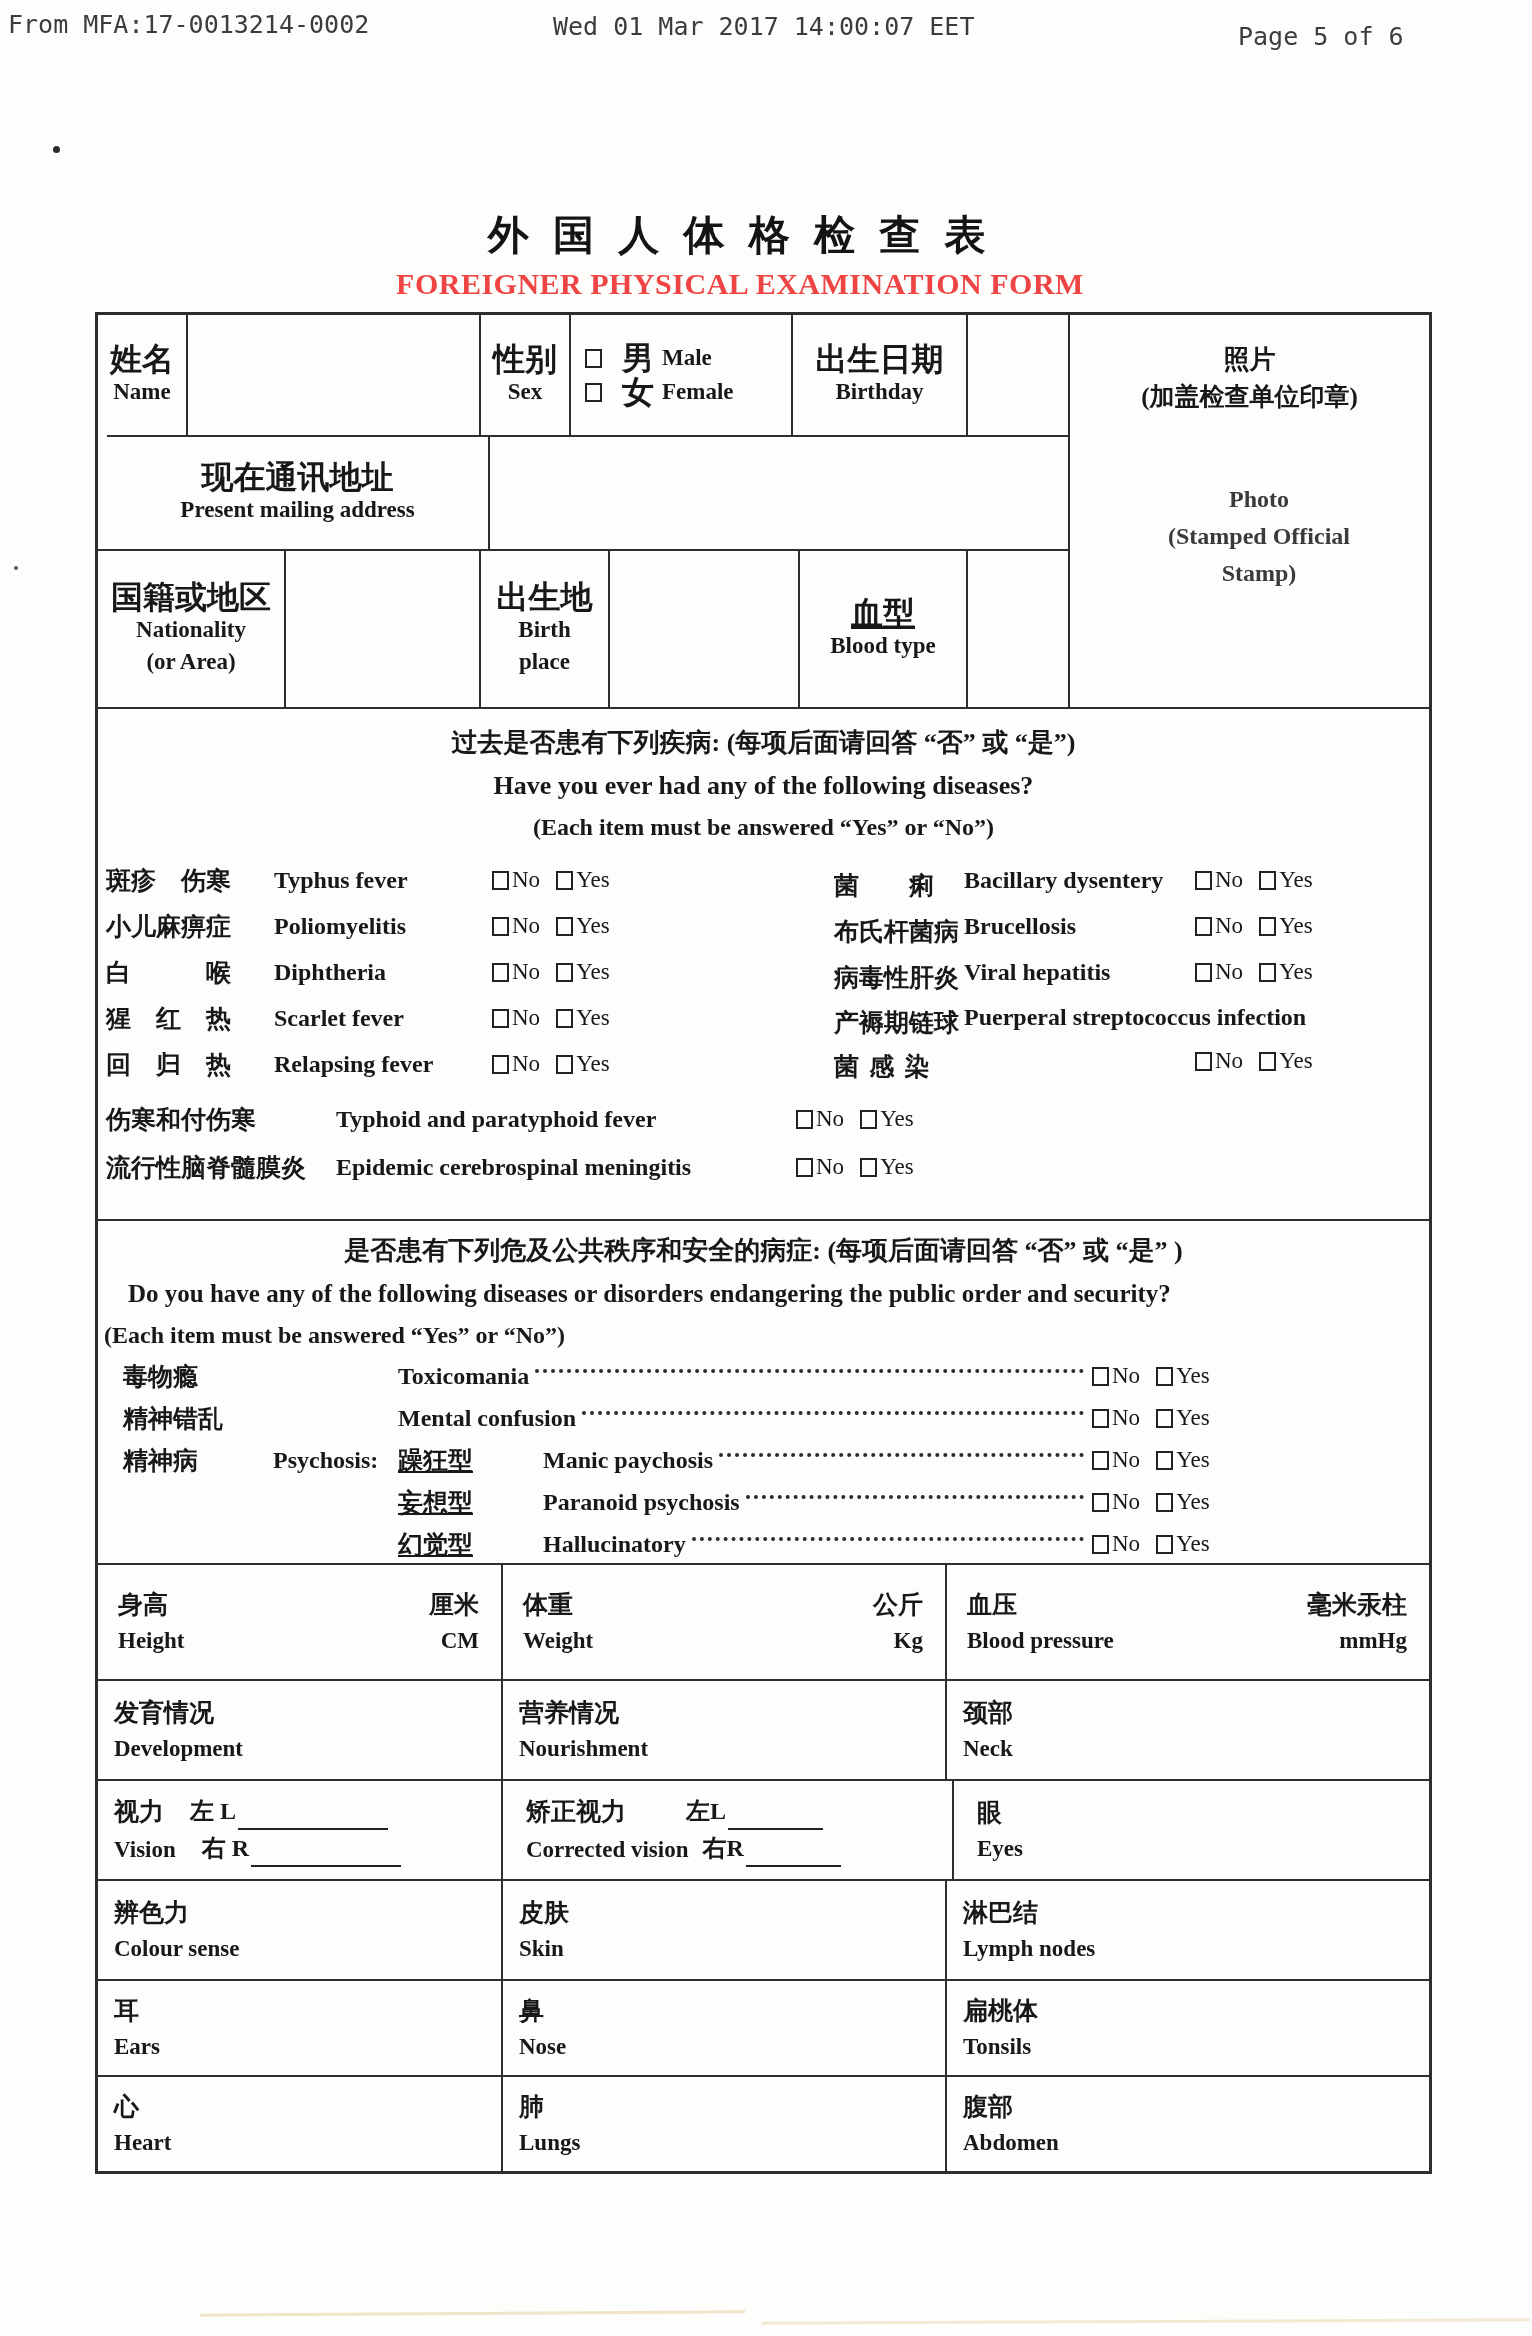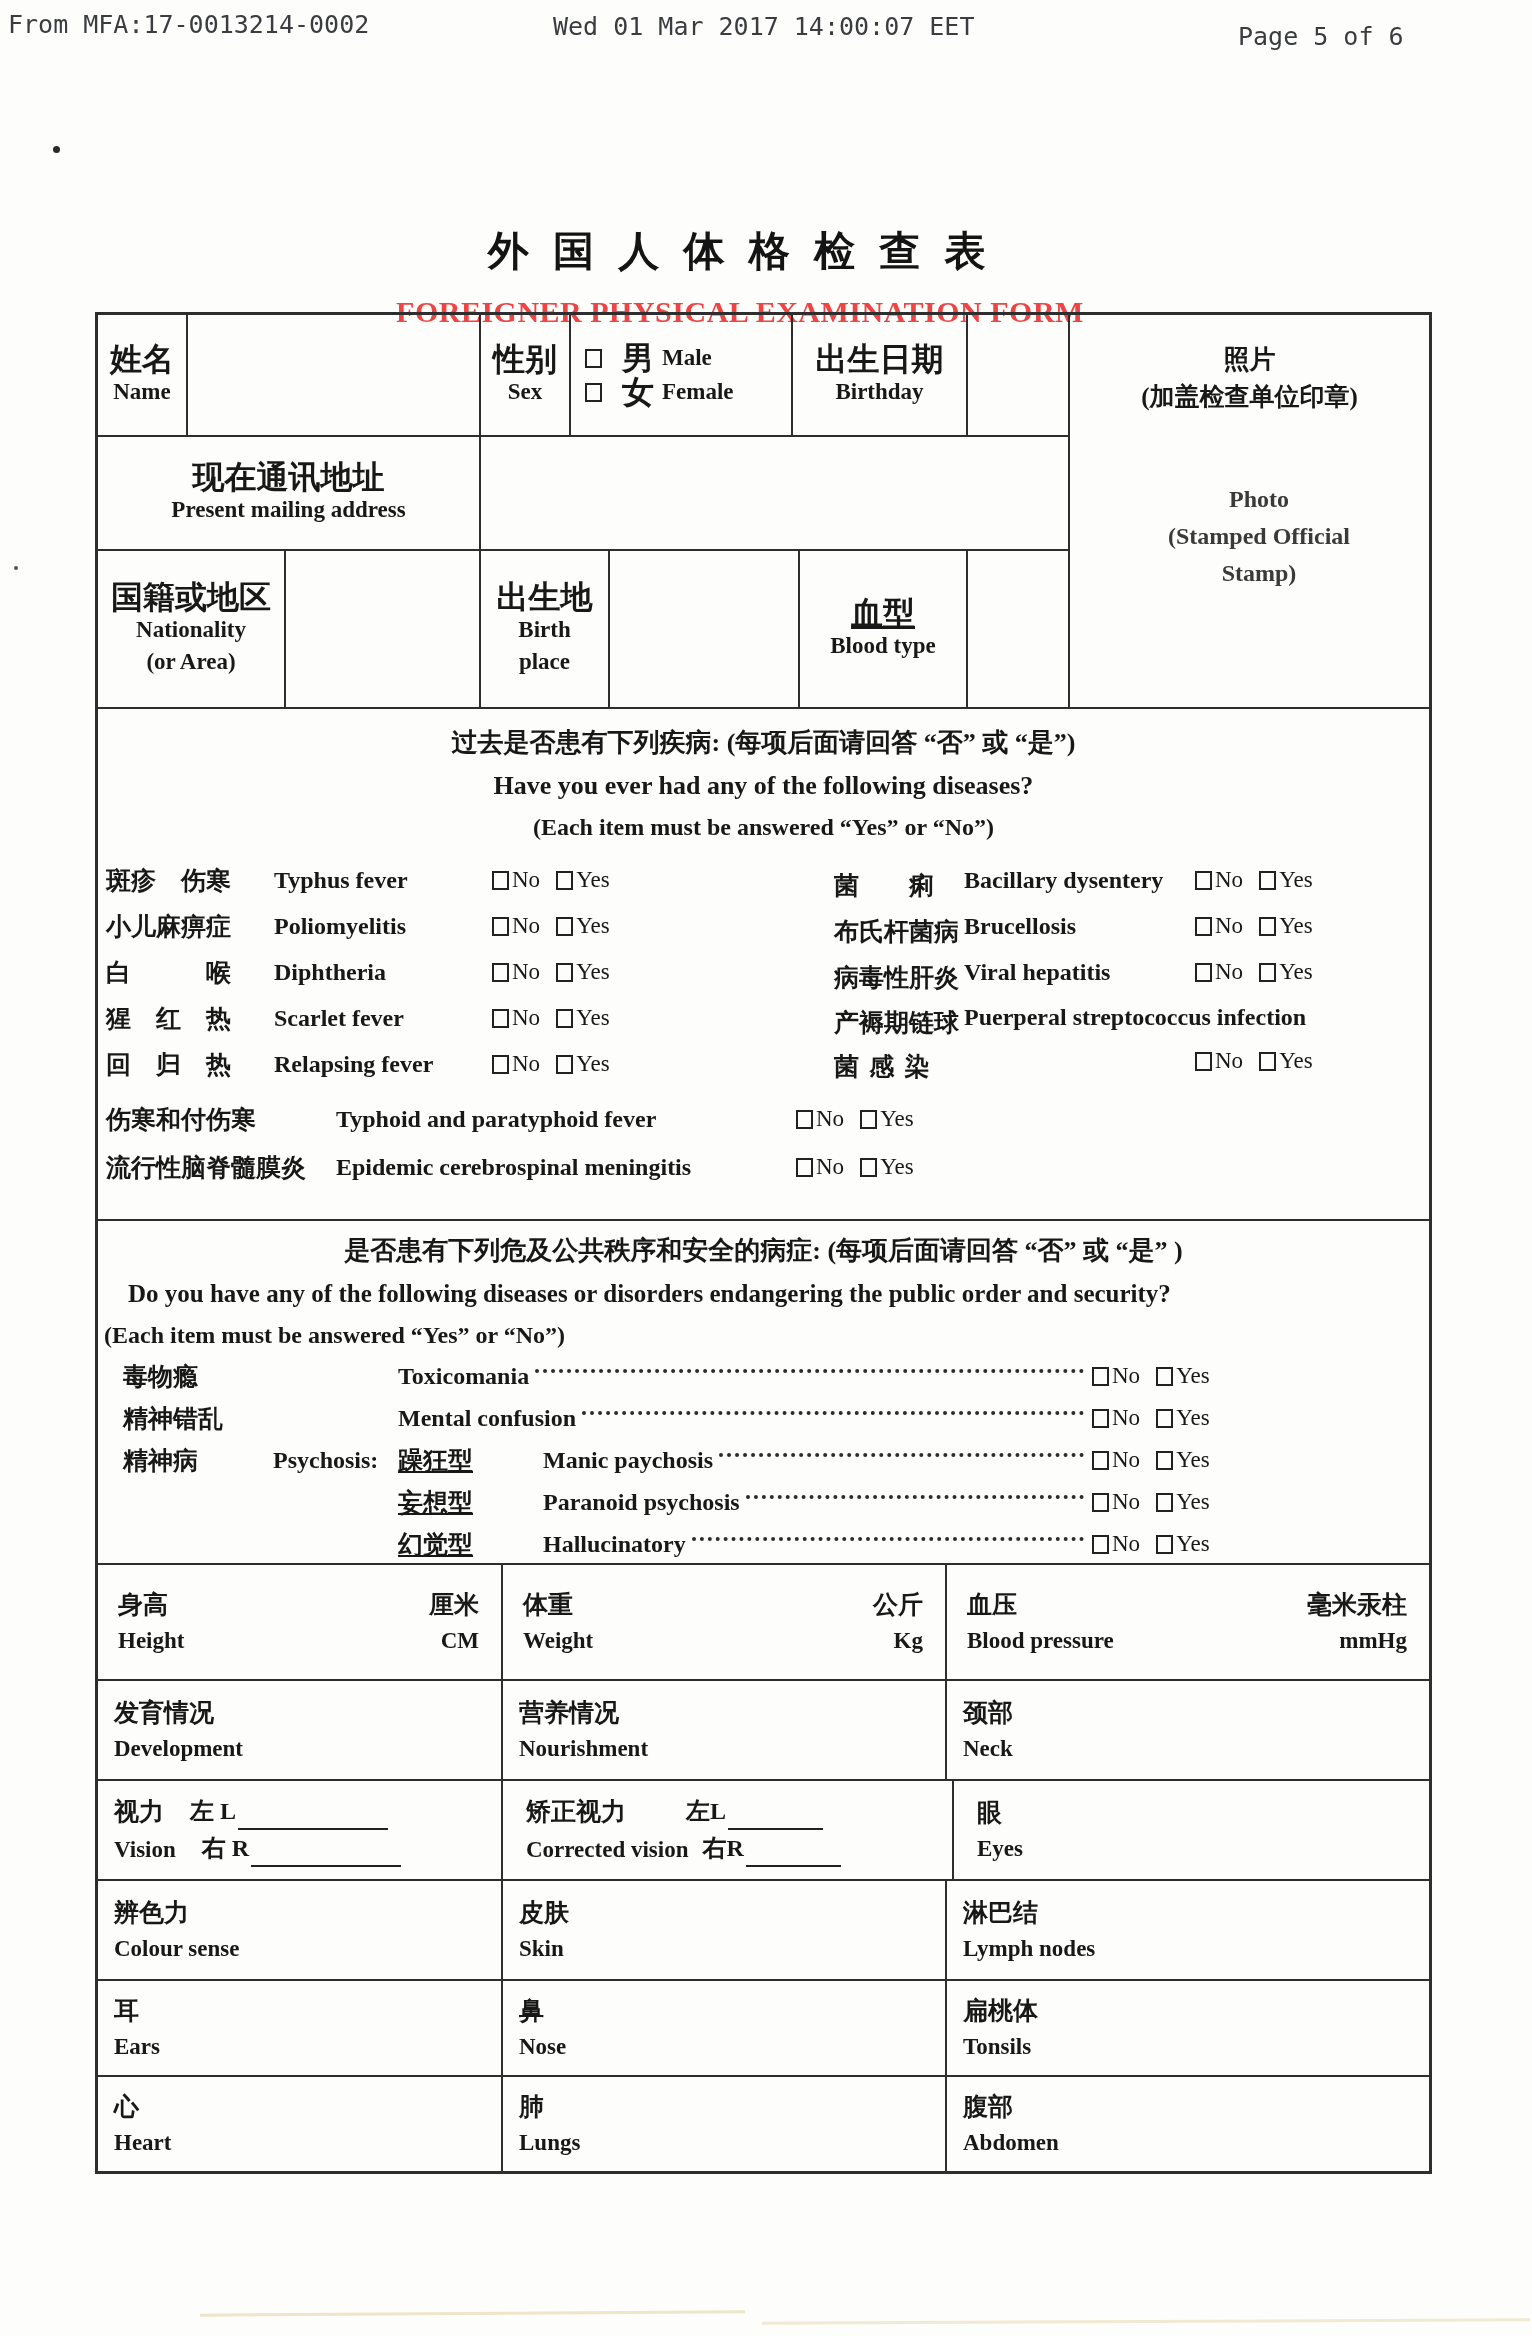--- a/index.html
+++ b/index.html
@@ -12,38 +12,38 @@
   
   .fax{position:absolute;font-family:"DejaVu Sans Mono",monospace;font-size:25px;color:#3a3c40;white-space:nowrap;}
   .fax-from{left:8px;top:10px;}
   .fax-dt{left:553px;top:12px;}
   .fax-pg{left:1238px;top:22px;}
   .speck{position:absolute;background:#2a2a2a;border-radius:50%;}
   .speck1{left:53px;top:146px;width:7px;height:7px;}
   .speck2{left:14px;top:566px;width:4px;height:4px;background:#555;}
   
   .title-wrap{position:absolute;left:95px;top:208px;width:1290px;text-align:center;}
-  .title-zh{margin:16px;font-size:41px;font-weight:bold;letter-spacing:7px;color:#141414;}
+  .title-zh{margin:0;font-size:41px;font-weight:bold;letter-spacing:7px;color:#141414;}
   .title-en{margin:4px 0 0 0;font-size:30px;font-weight:bold;letter-spacing:0.5px;color:#ef4444;}
   
   .form-table{
     position:absolute;left:95px;top:312px;width:1337px;
     border:3px solid #2e2e2e;box-sizing:border-box;background:transparent;
     font-size:24px;
   }
   .zh{font-weight:bold;}
   .en{font-weight:bold;}
   .cell{box-sizing:border-box;}
   .b-r{border-right:2px solid #2e2e2e;}
   .b-t{border-top:2px solid #2e2e2e;}
   .top-section{display:flex;}
   .top-left{width:970px;box-sizing:border-box;}
   .row{display:flex;box-sizing:border-box;}
   .rowA{height:120px;}
-  .rowB{height:114px;}
+  .rowB{height:114px;margin-left:9px;}
   .rowC{height:158px;}
   .cell{display:flex;flex-direction:column;justify-content:center;align-items:center;}
   .cell .zh{font-size:32px;line-height:34px;}
   .cell .en{font-size:23px;line-height:32px;}
   .w90{width:90px;} .w293{width:293px;} .w222{width:222px;} .w175{width:175px;}
   .w188{width:188px;} .w195{width:195px;} .w129{width:129px;} .w190{width:190px;} .w168{width:168px;}
   .grow{flex:1;}
   .sex-opts{align-items:flex-start;padding-left:14px;}
   .opt{display:flex;align-items:center;line-height:36px;font-size:24px;}
   .opt .zh{margin-right:8px;}

